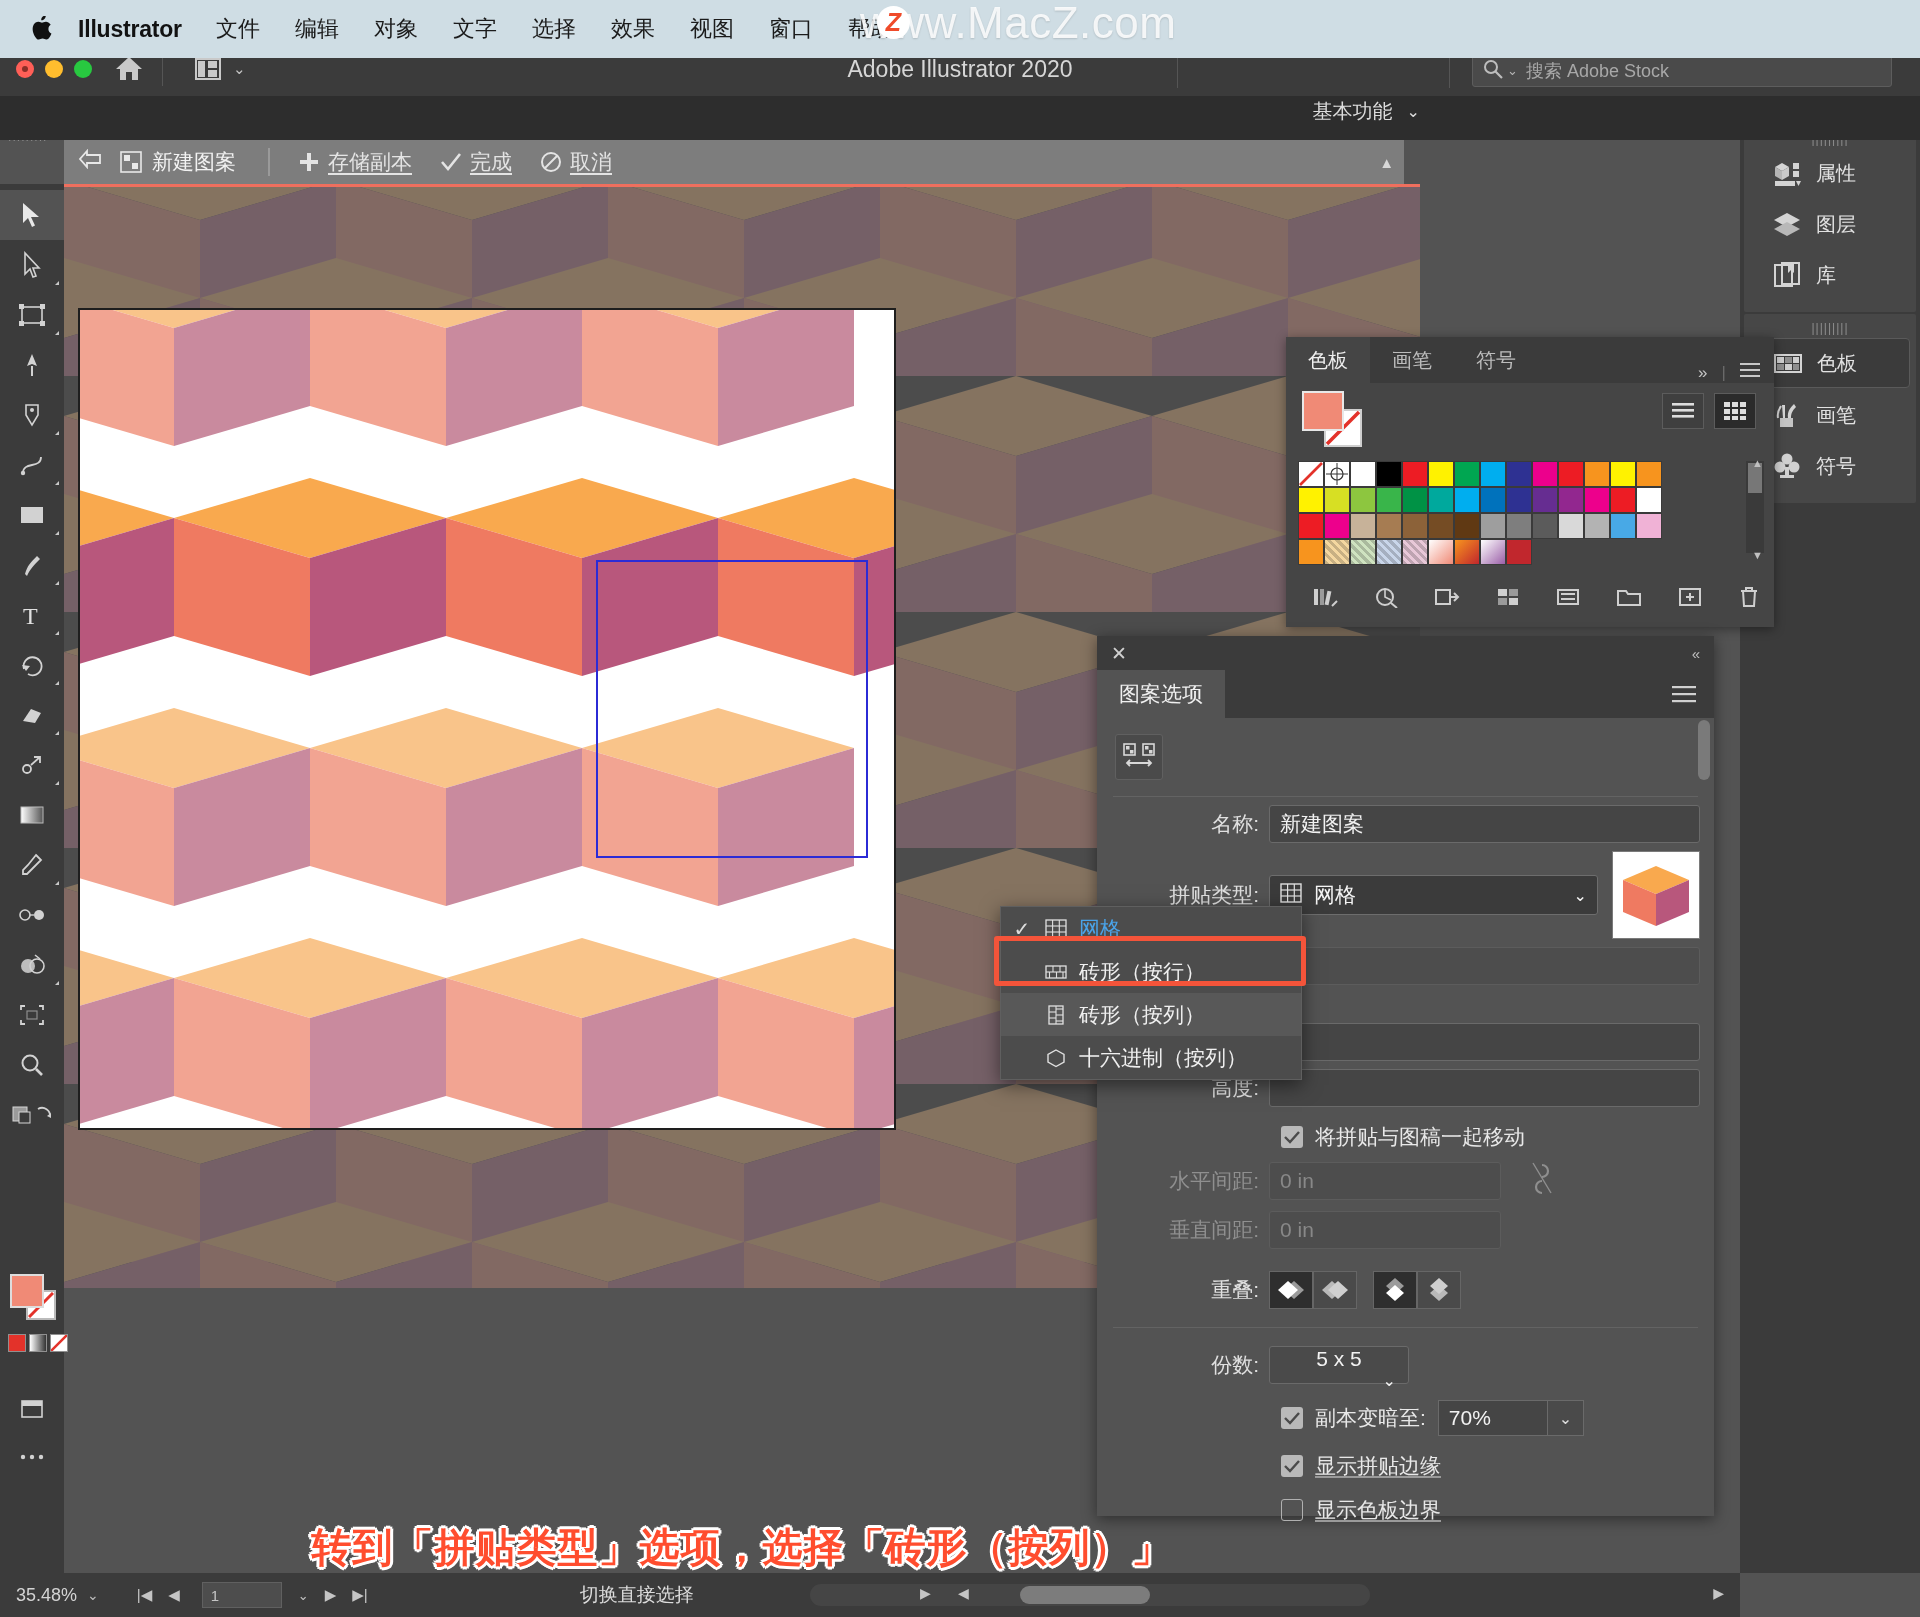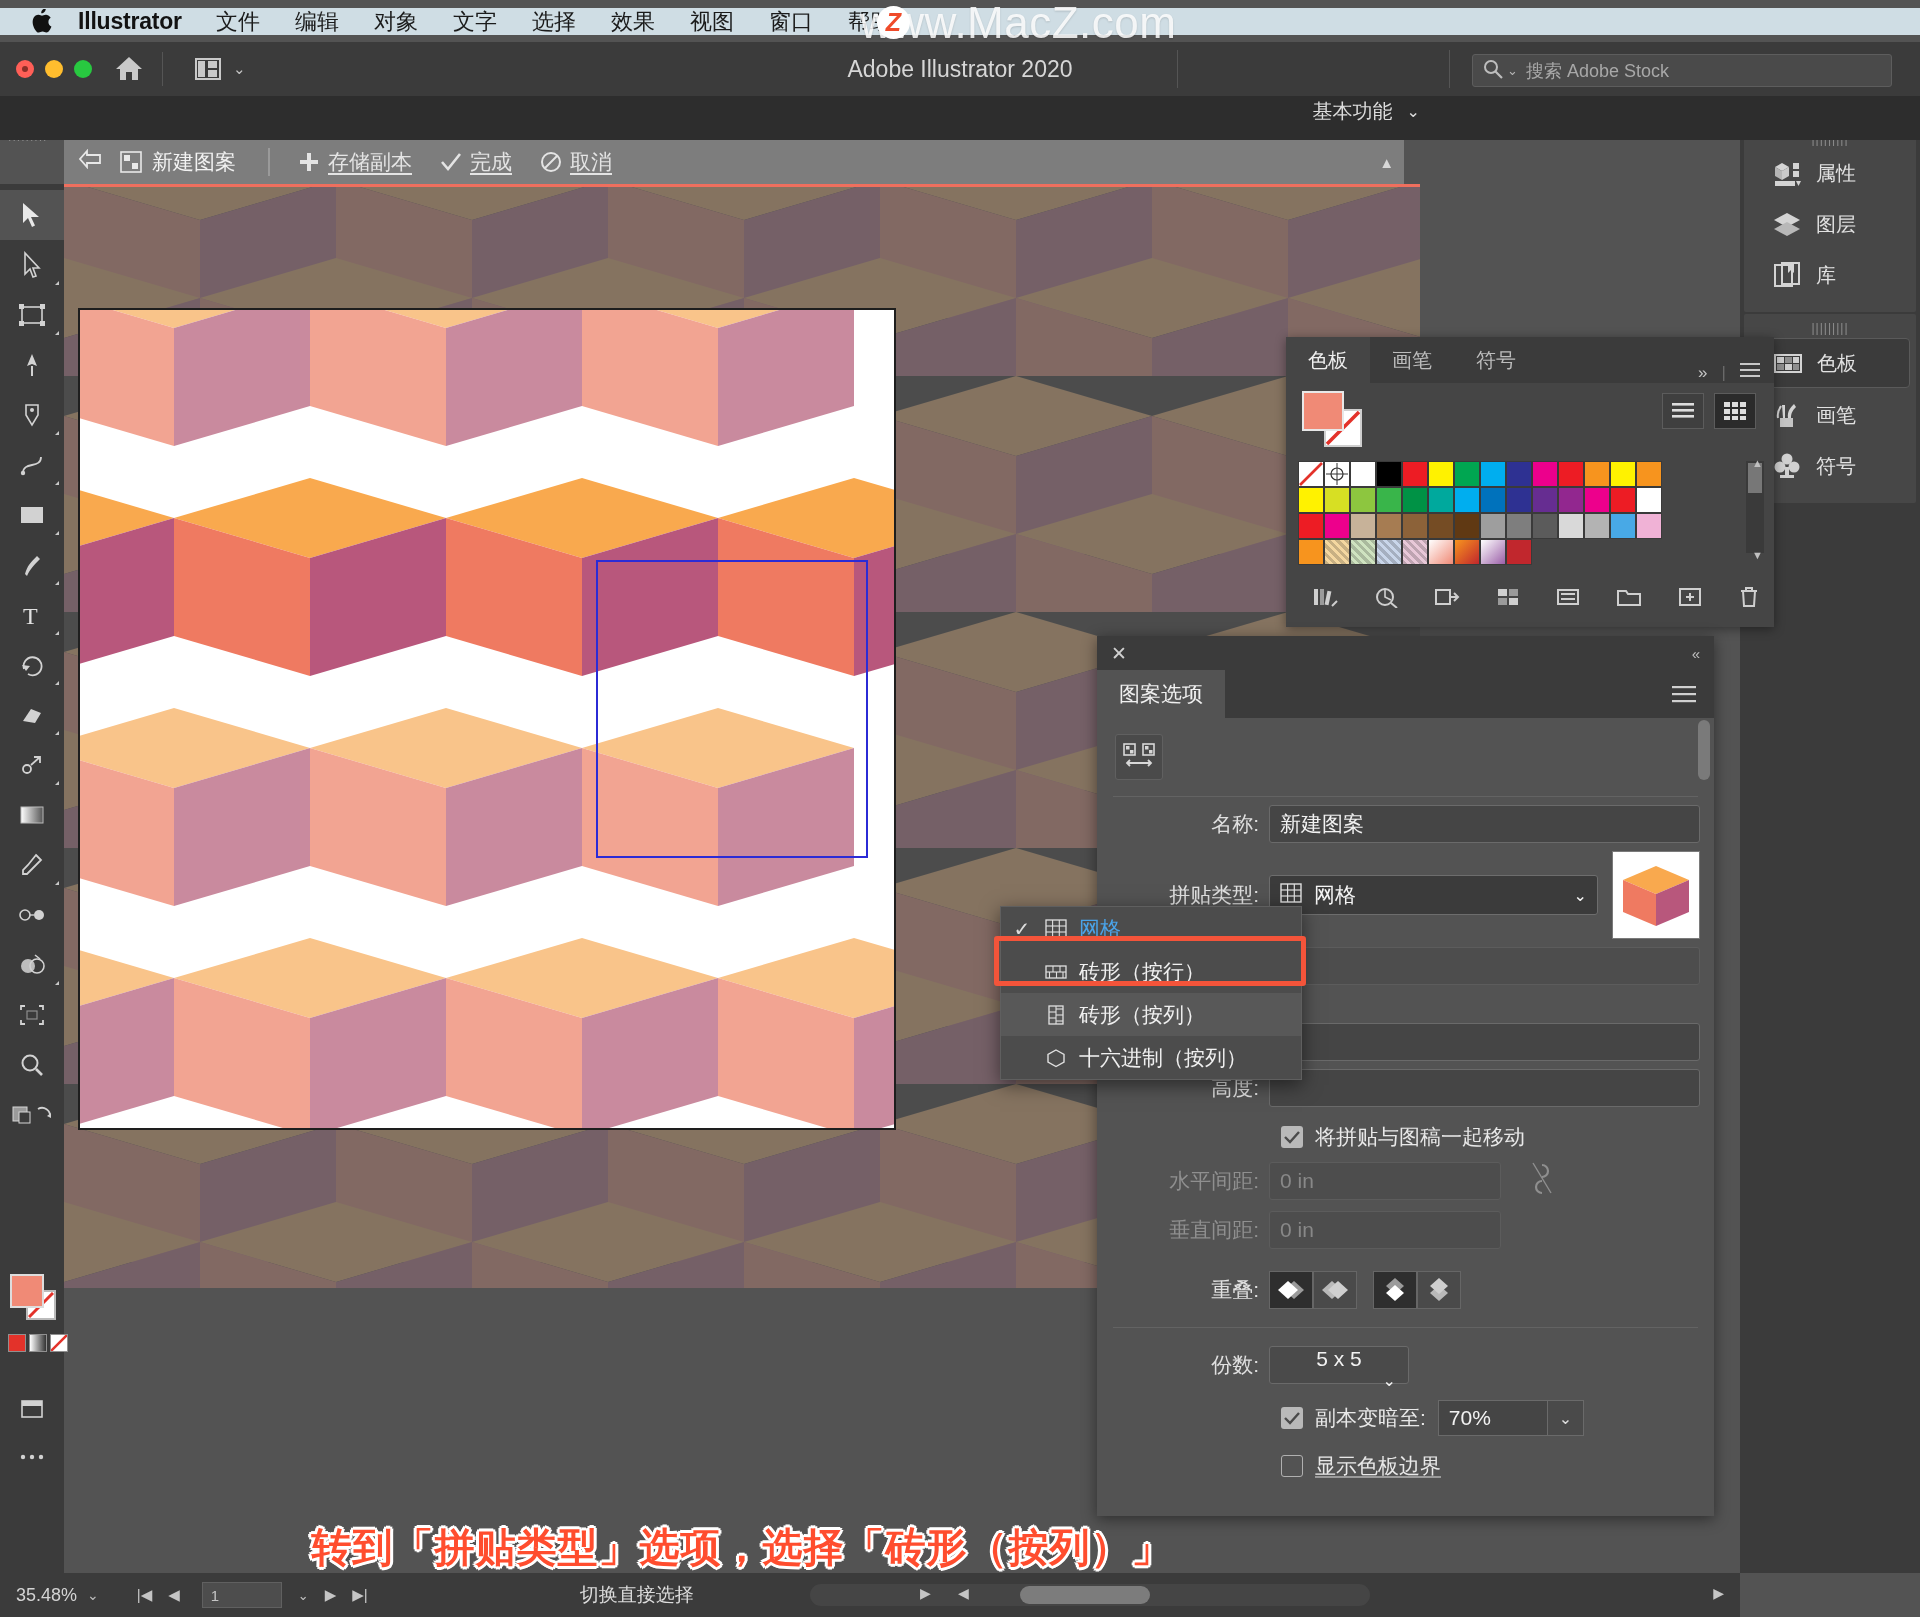--- a/index.html
+++ b/index.html
@@ -6,21 +6,21 @@
   html, body {
     width: 1920px; height: 1617px;
     background: #535353;
     font-family: "Liberation Sans", "DejaVu Sans", sans-serif;
     overflow: hidden;
   }
   .app { position: relative; width: 1920px; height: 1617px; }
 
   
   .macbar {
-    position: absolute; top: 8px; left: 0; width: 1920px; height: 27px;
+    position: absolute; top: 0; left: 0; width: 1920px; height: 58px;
     background: #cfdde4;
     display: flex; align-items: center; gap: 0; padding-left: 30px;
     z-index: 40;
   }
   .apple-logo { width: 22px; height: 26px; position: relative; margin-right: 26px; }
   .apple-logo svg { display:block; }
   .mac-app-name { font-size: 23px; font-weight: bold; color: #121212; margin-right: 34px; letter-spacing:-.2px;}
   .mac-menu-item { font-size: 22px; color: #1b1b1b; margin-right: 35px; white-space: nowrap; }
 
   
@@ -1047,20 +1047,28 @@
               <path d="M1 6 L6 11 L15 1" fill="none" stroke="#4a4a4a" stroke-width="2.4"></path>
             </svg>
         </span>
         <span>副本变暗至:</span>
         <span class="pct-field">
             <span>70%</span>
           </span>
         <span class="pct-chev" style="margin-left:-12px;font-size:16px;">⌄</span>
       </div>
 
+      <div class="crow" style="padding-left:184px;">
+        <span class="chk">
+          <svg width="16" height="13" viewBox="0 0 16 13">
+              <path d="M1 6 L6 11 L15 1" fill="none" stroke="#4a4a4a" stroke-width="2.4"></path>
+            </svg>
+        </span>
+        <span class="ul">显示拼贴边缘</span>
+      </div>
 
       <div class="crow" style="padding-left:184px;">
         <span class="chk off"></span>
         <span class="ul">显示色板边界</span>
       </div>
     </div>
   </div>
 
   <div class="ddmenu" id="dd-menu">
       <div class="ddrow cur">

